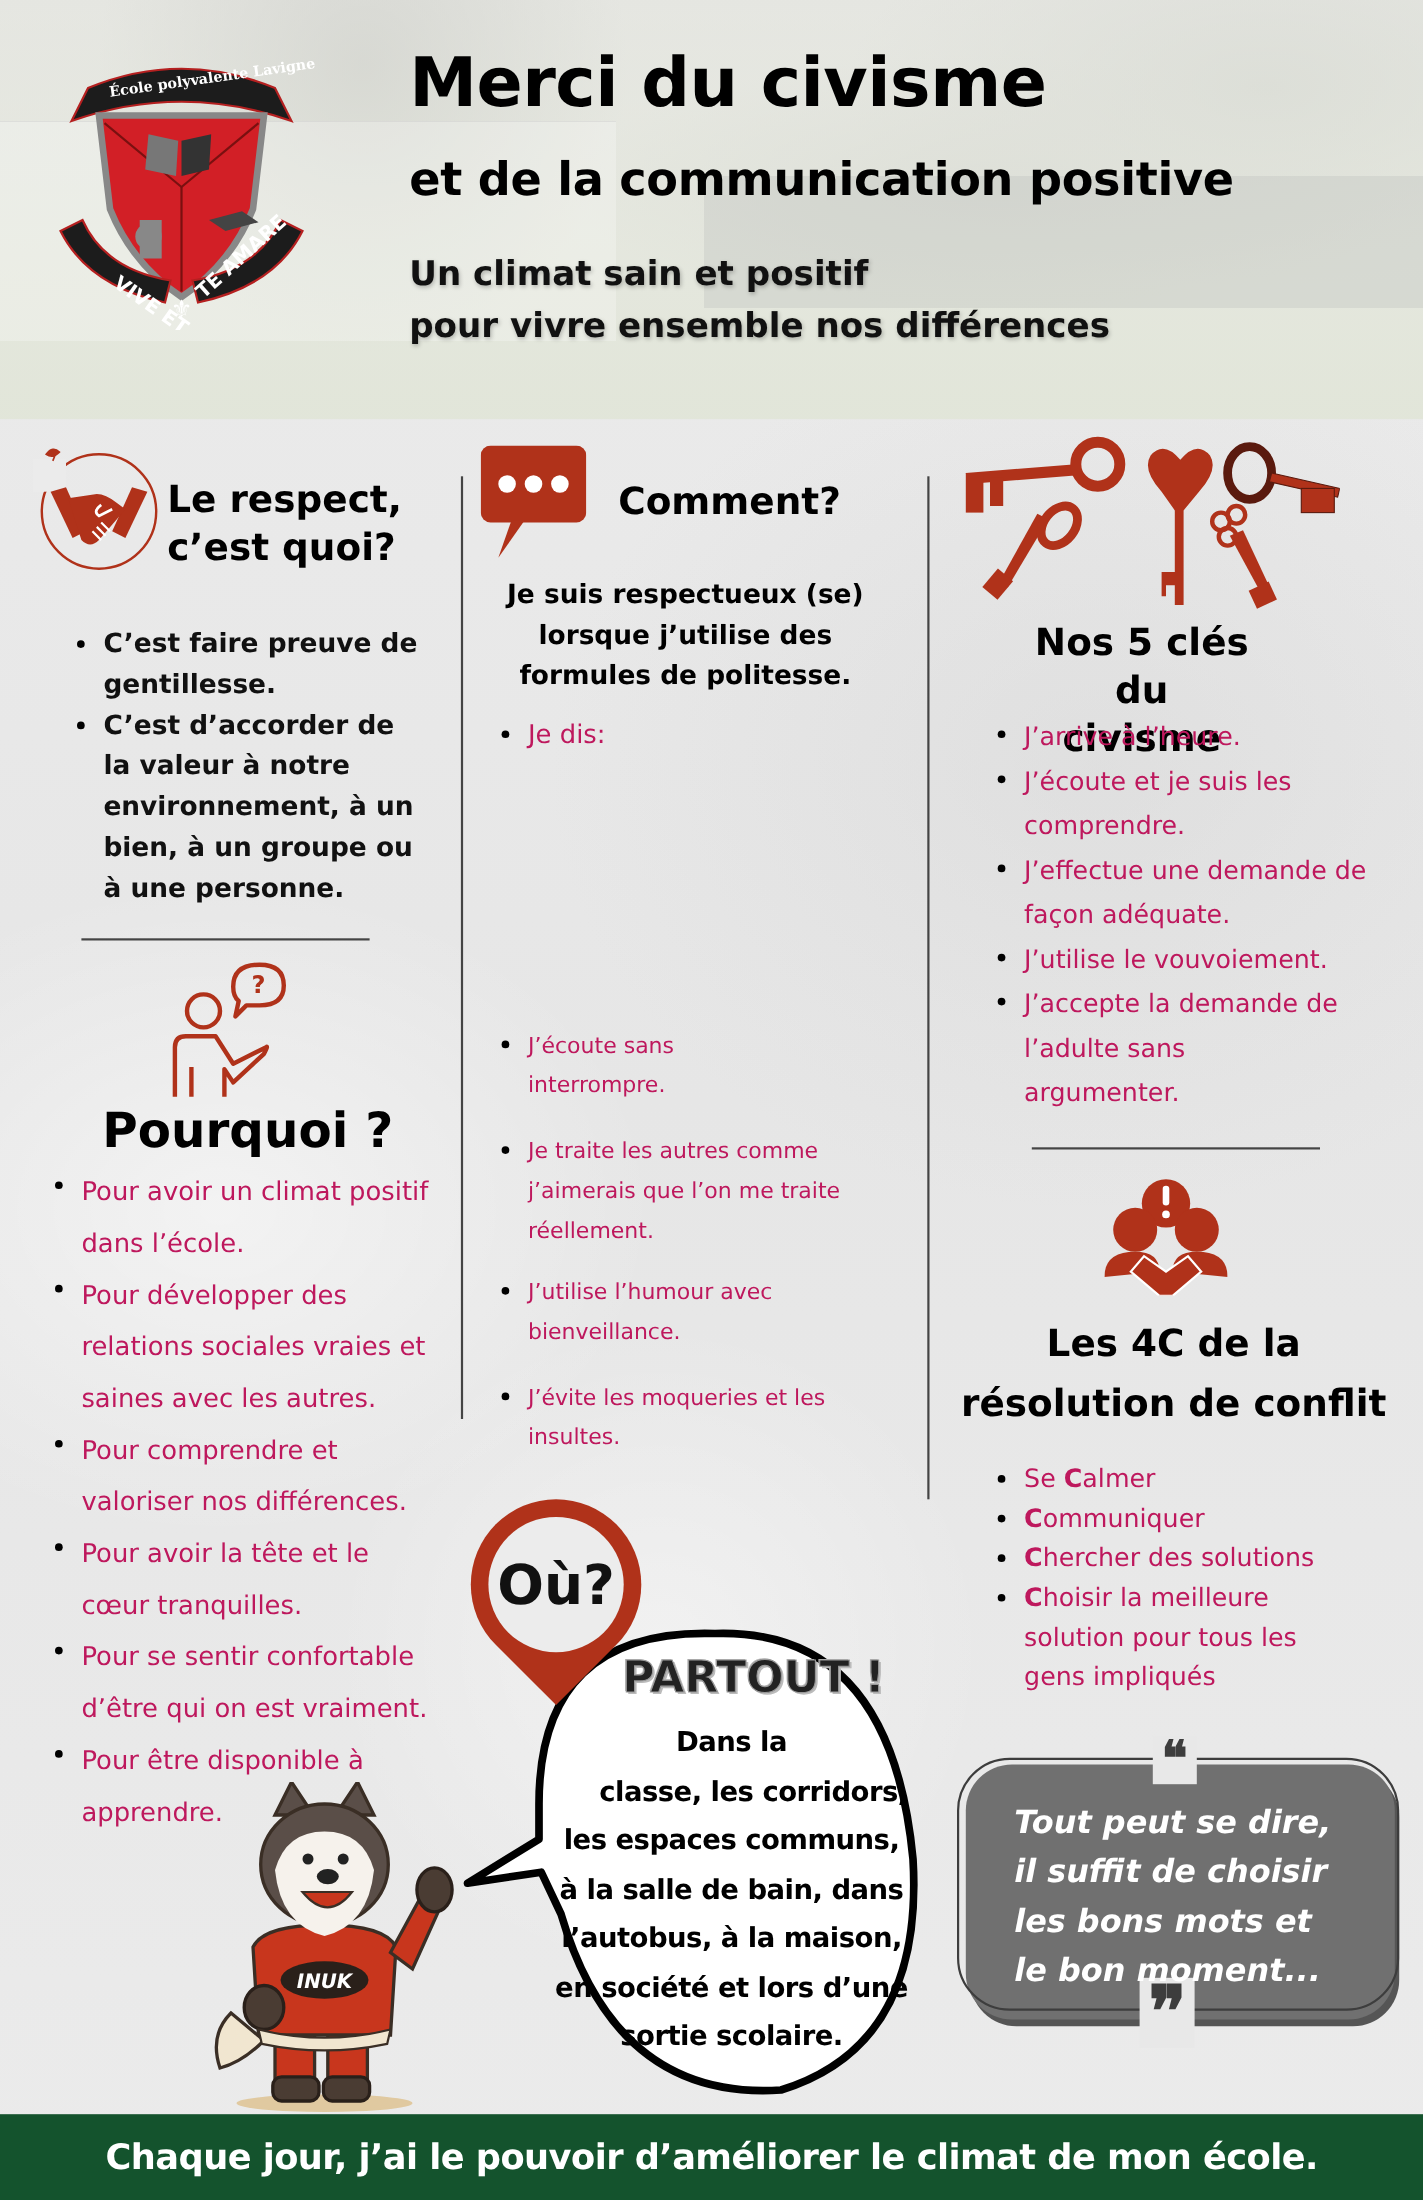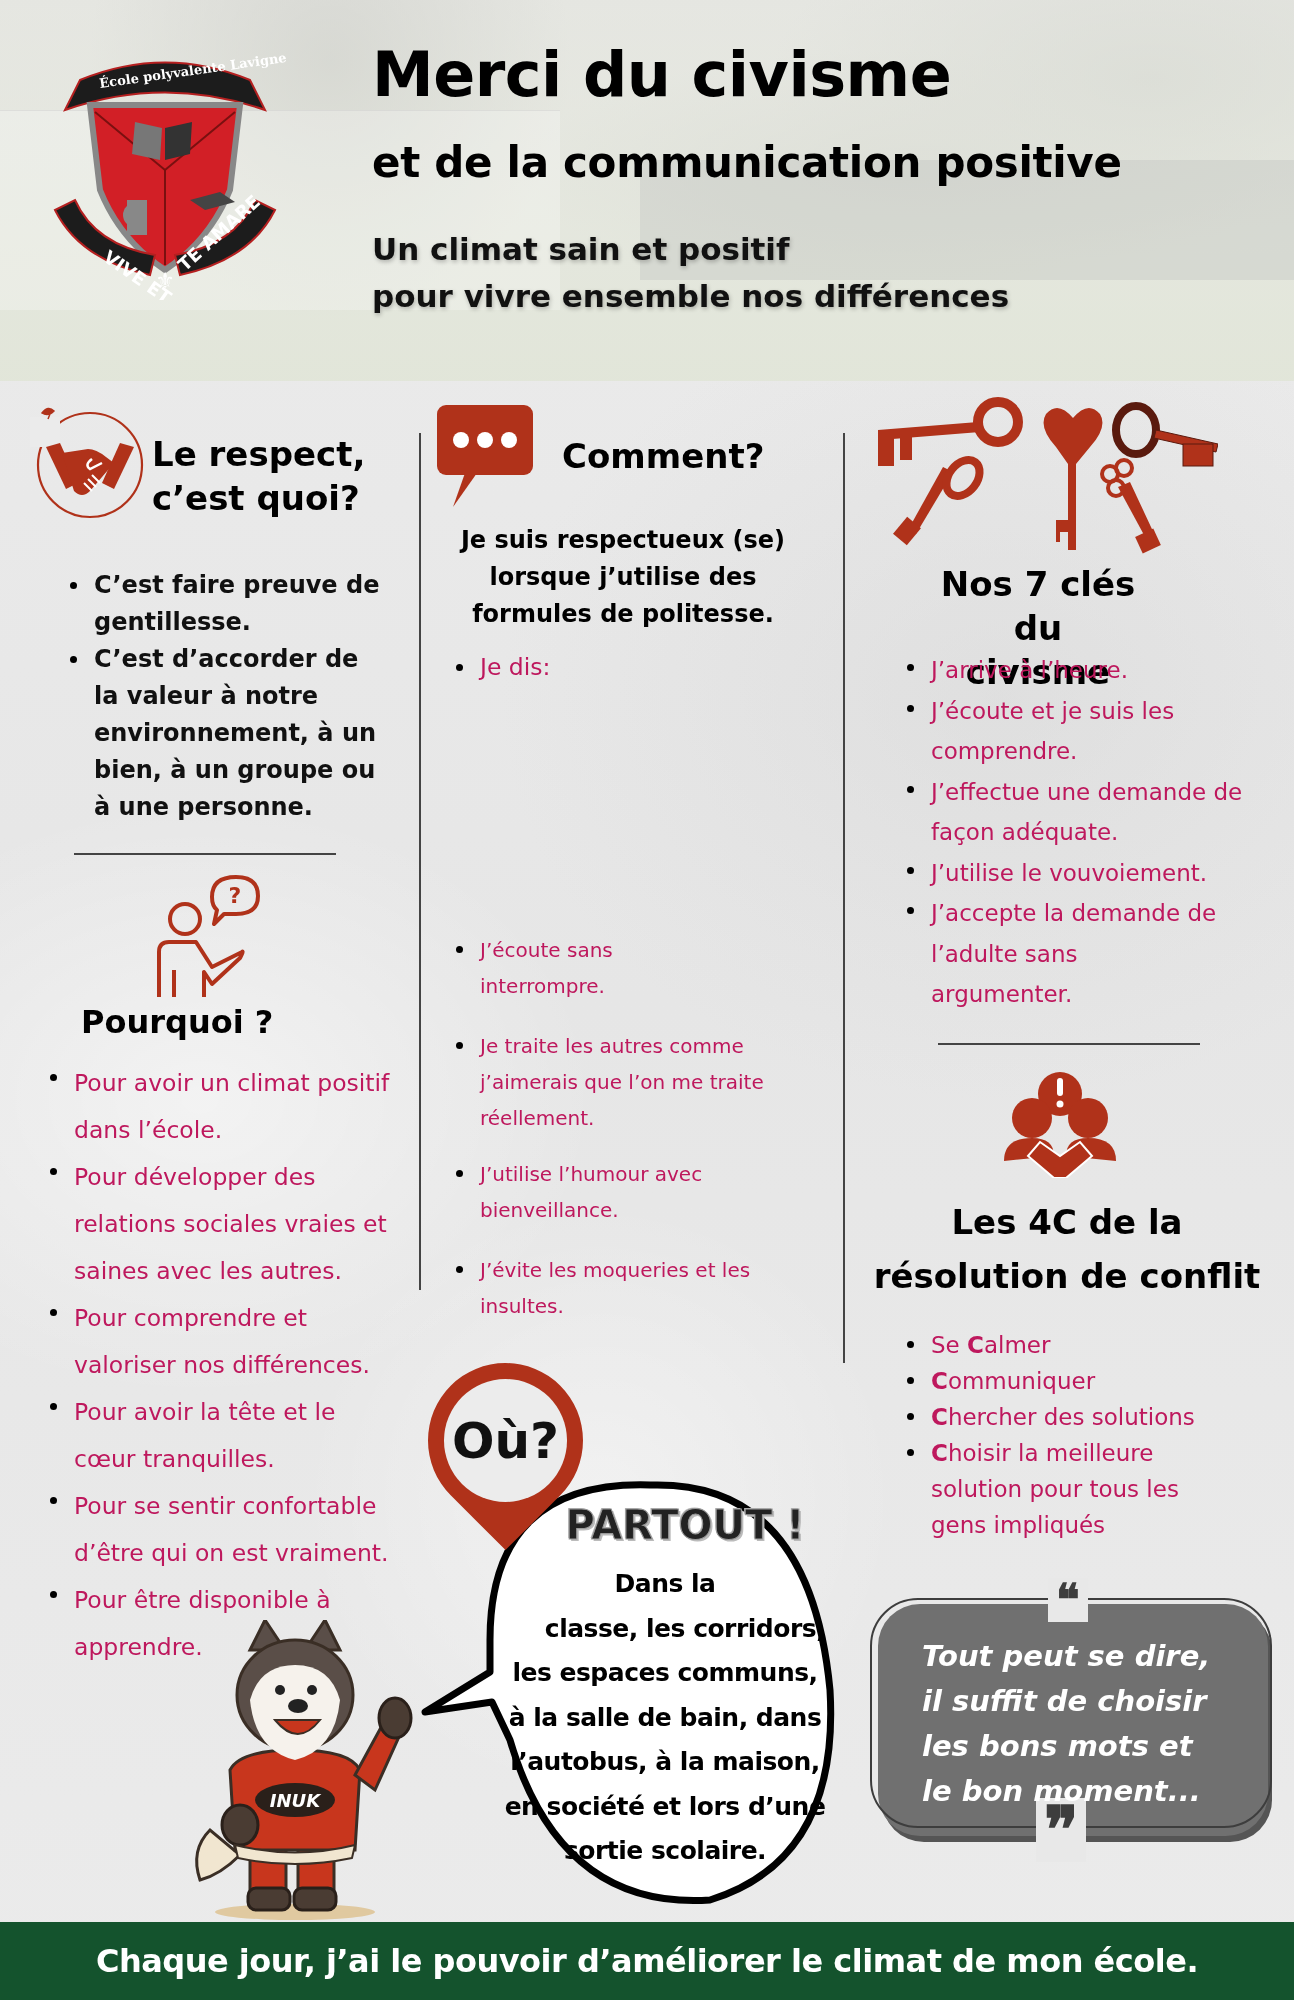--- a/index.html
+++ b/index.html
@@ -187,21 +187,21 @@
   <li>C’est d’accorder de la valeur à notre environnement, à un bien, à un groupe ou à une personne.</li>
 </ul>
 
 <svg style="position:absolute; left:154px; top:872px;" width="120" height="130" viewBox="0 0 120 130">
   <circle cx="31" cy="47" r="15" fill="none" stroke="#b0321a" stroke-width="4"></circle>
   <path d="M5 125 L5 80 Q5 70 15 70 L42 70 L58 95 L88 80 Q90 78 86 86 L58 112 L50 100 L50 125" fill="none" stroke="#b0321a" stroke-width="4" stroke-linejoin="round"></path>
   <line x1="20" y1="98" x2="20" y2="125" stroke="#b0321a" stroke-width="4"></line>
   <path d="M58 25 Q58 5 82 5 Q104 5 104 24 Q104 42 82 42 L70 42 L60 52 L63 38 Q58 34 58 25 Z" fill="none" stroke="#b0321a" stroke-width="4" stroke-linejoin="round"></path>
   <text x="81" y="31" text-anchor="middle" font-family="DejaVu Sans, sans-serif" font-weight="bold" font-size="22" fill="#b0321a">?</text>
 </svg>
-<div class="h2" style="left:81px; top:1003px; font-size:32px;">Pourquoi ?</div>
+<div class="h2" style="left:93px; top:1003px; font-size:44px;">Pourquoi ?</div>
 <ul class="blist reg" style="left:46px; top:1060px; width:350px; font-size:23.5px; line-height:47px;">
   <li>Pour avoir un climat positif dans l’école.</li>
   <li>Pour développer des relations sociales vraies et saines avec les autres.</li>
   <li>Pour comprendre et valoriser nos différences.</li>
   <li>Pour avoir la tête et le cœur tranquilles.</li>
   <li>Pour se sentir confortable d’être qui on est vraiment.</li>
   <li>Pour être disponible à apprendre.</li>
 </ul>
 
 <svg class="mascot" viewBox="0 0 240 300">
@@ -279,21 +279,21 @@
     <circle cx="242" cy="82" r="8" fill="none" stroke="#b0321a" stroke-width="4"></circle>
     <circle cx="256" cy="76" r="8" fill="none" stroke="#b0321a" stroke-width="4"></circle>
     <circle cx="248" cy="96" r="8" fill="none" stroke="#b0321a" stroke-width="4"></circle>
     <rect x="270" y="140" width="20" height="18" transform="rotate(-25 280 149)"></rect>
     <ellipse cx="268" cy="38" rx="20" ry="24" fill="none" stroke="#5a1a0e" stroke-width="8"></ellipse>
     <path d="M288 38 L350 52 L348 60 L286 46 Z" stroke="#5a1a0e" stroke-width="1"></path>
     <rect x="315" y="52" width="30" height="22" stroke="#5a1a0e" stroke-width="1"></rect>
   </g>
 </svg>
 <div class="h2" style="left:938px; top:562px; font-size:34px; line-height:44px; text-align:center; width:200px;">
-  <div>Nos 7 clés</div>
+  <div>Nos 5 clés</div>
   <div>du civisme</div>
 </div>
 <ul class="blist reg" style="left:903px; top:650px; width:380px; font-size:23px; line-height:40.5px;">
   <li>J’arrive à l’heure.</li>
   <li style="width:300px;">J’écoute et je suis les comprendre.</li>
   <li style="width:360px;">J’effectue une demande de façon adéquate.</li>
   <li>J’utilise le vouvoiement.</li>
   <li style="width:320px;">J’accepte la demande de l’adulte sans argumenter.</li>
 </ul>
 

